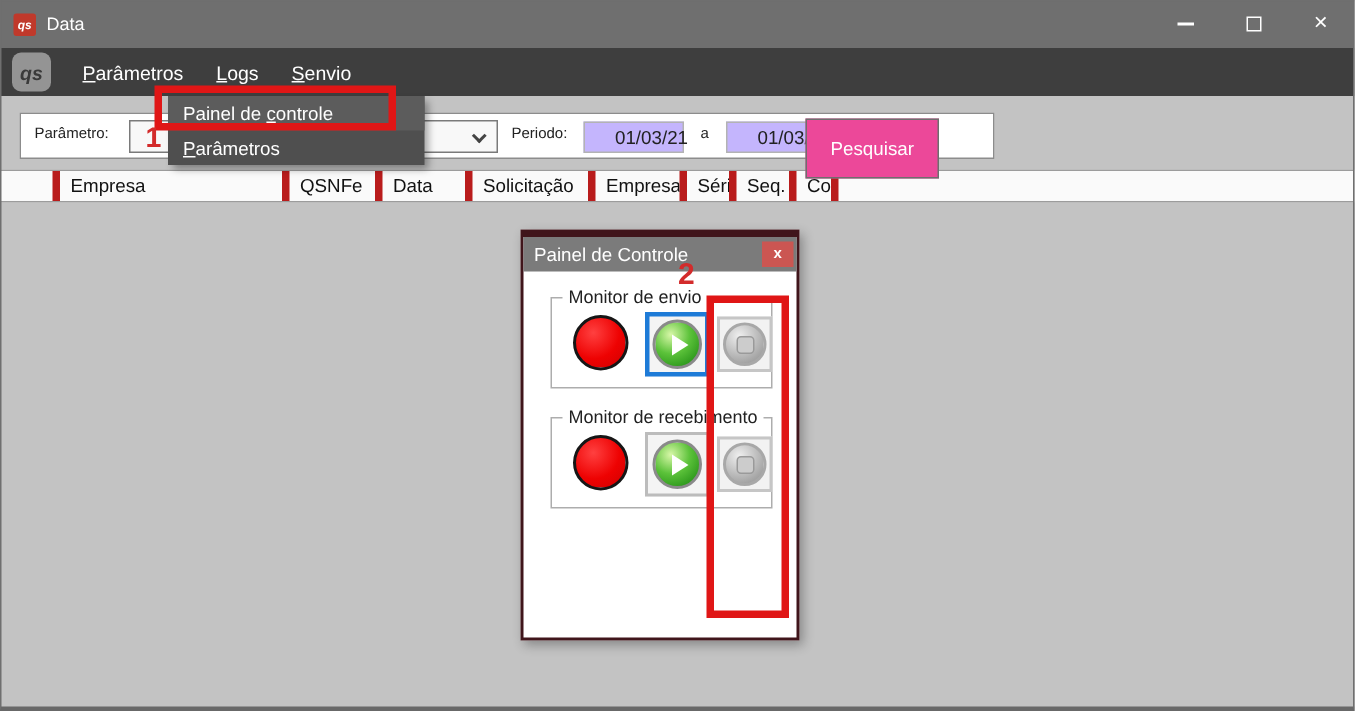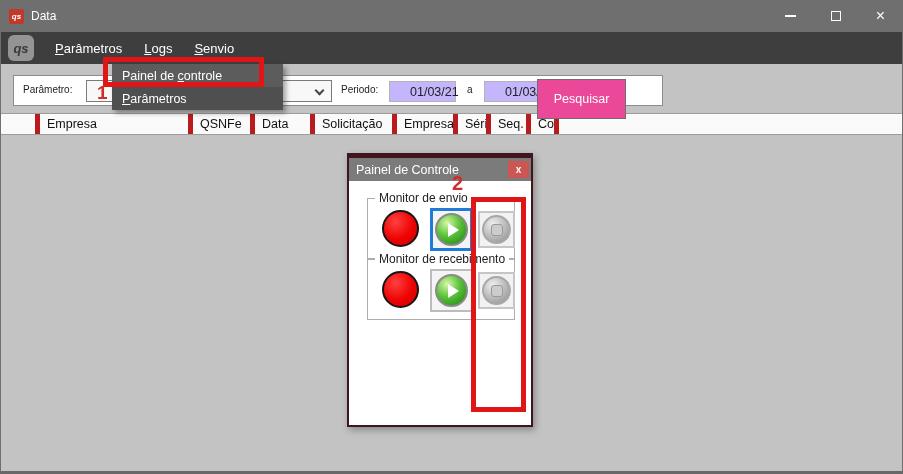--- a/index.html
+++ b/index.html
@@ -54,21 +54,21 @@
   .grp { position:absolute; left:18px; width:148px; height:61px; border:1px solid #ADADAD; background:#fff; }
   .grp-label { position:absolute; top:-8px; left:7px; background:#fff; padding:0 4px; font-size:12px; color:#222; white-space:nowrap; }
   .ind { position:absolute; left:14px; top:11px; width:37px; height:37px; border-radius:50%; border:2px solid #161616; background:radial-gradient(circle at 35% 30%, #ff4040, #ee0202 55%, #cf0000); }
   .btn-play { position:absolute; left:62px; top:9px; width:43px; height:43px; background:#f4f4f4; border:2px solid #bcbcbc; display:flex; align-items:center; justify-content:center; }
   .btn-play.focused { border:3px solid #1E7BD7; }
   .play-circle { width:33px; height:33px; border-radius:50%; border:2px solid #8a8a8a; background:radial-gradient(circle at 35% 28%, #d8f7a8, #5cc23a 45%, #2f9a1d 80%, #257a14); display:flex; align-items:center; justify-content:center; }
   .tri { width:0; height:0; border-top:7px solid transparent; border-bottom:7px solid transparent; border-left:11px solid #fff; margin-left:3px; }
   .btn-stop { position:absolute; left:110px; top:12px; width:37px; height:37px; background:#f2f2f2; border:2px solid #c6c6c6; display:flex; align-items:center; justify-content:center; }
   .stop-circle { width:29px; height:29px; border-radius:50%; border:2px solid #a8a8a8; background:radial-gradient(circle at 35% 28%, #efefef, #bdbdbd 50%, #8d8d8d); display:flex; align-items:center; justify-content:center; }
   .sq { width:12px; height:12px; border-radius:3px; background:#cccccc; border:1px solid #9a9a9a; }
-  #grp-0 { top:40px; } #grp-1 { top:101px; } #grp-2 { top:188px; }
+  #grp-0 { top:40px; } #grp-1 { top:120px; } #grp-2 { top:188px; }
 
   
   .anno-rect { position:absolute; border:5px solid #E01616; background:transparent; }
   #rect1 { left:103px; top:57px; width:161px; height:30px; z-index:55; }
   #rect2 { left:471px; top:197px; width:55px; height:215px; z-index:60; }
   .anno-num { position:absolute; color:#D32B2B; font-weight:bold; z-index:60; }
   #label1 { left:97px; top:82px; font-size:19px; }
   #label2 { left:452px; top:172px; font-size:20px; }
 </style>
 </head>

